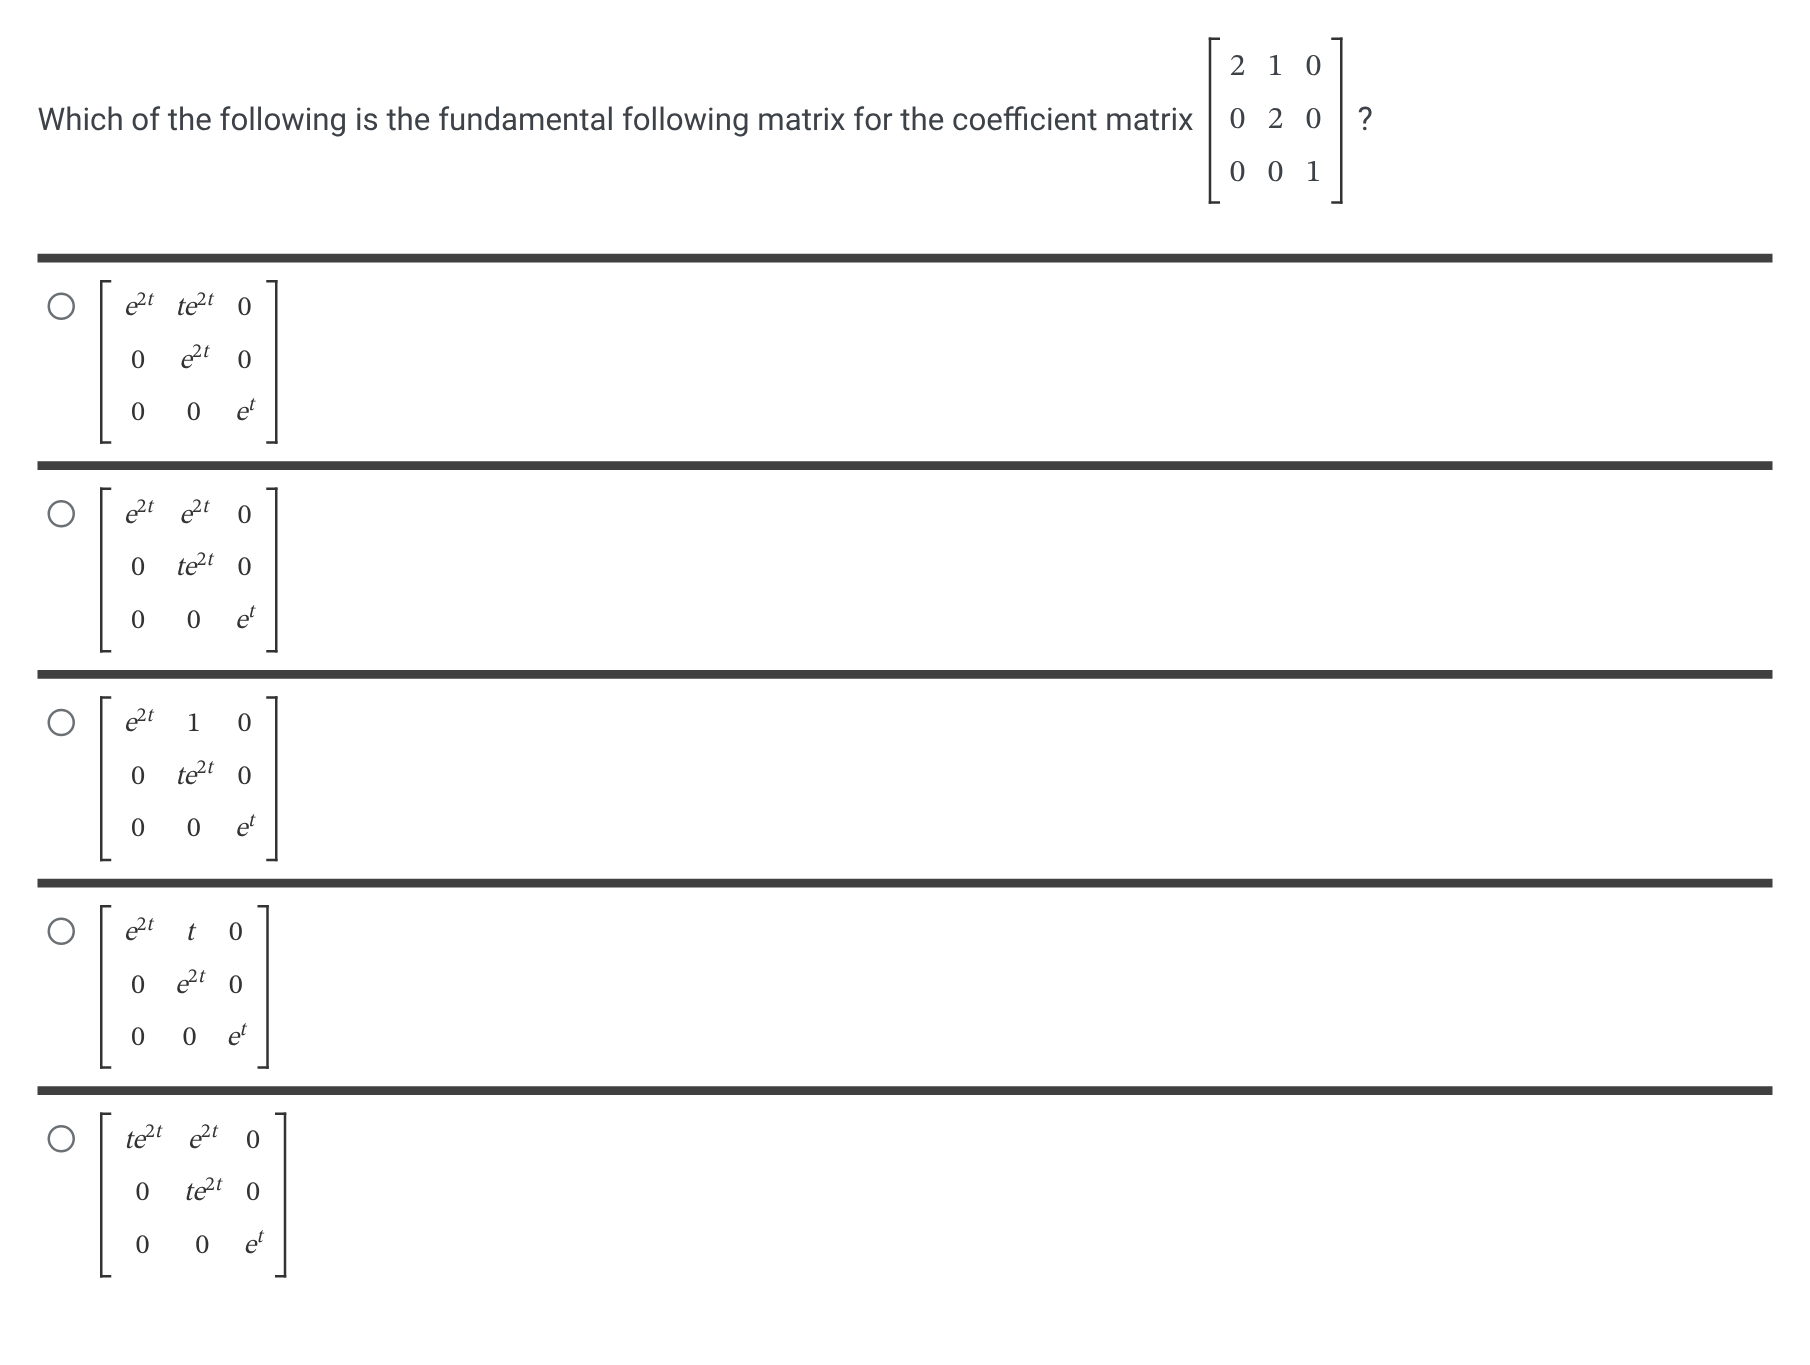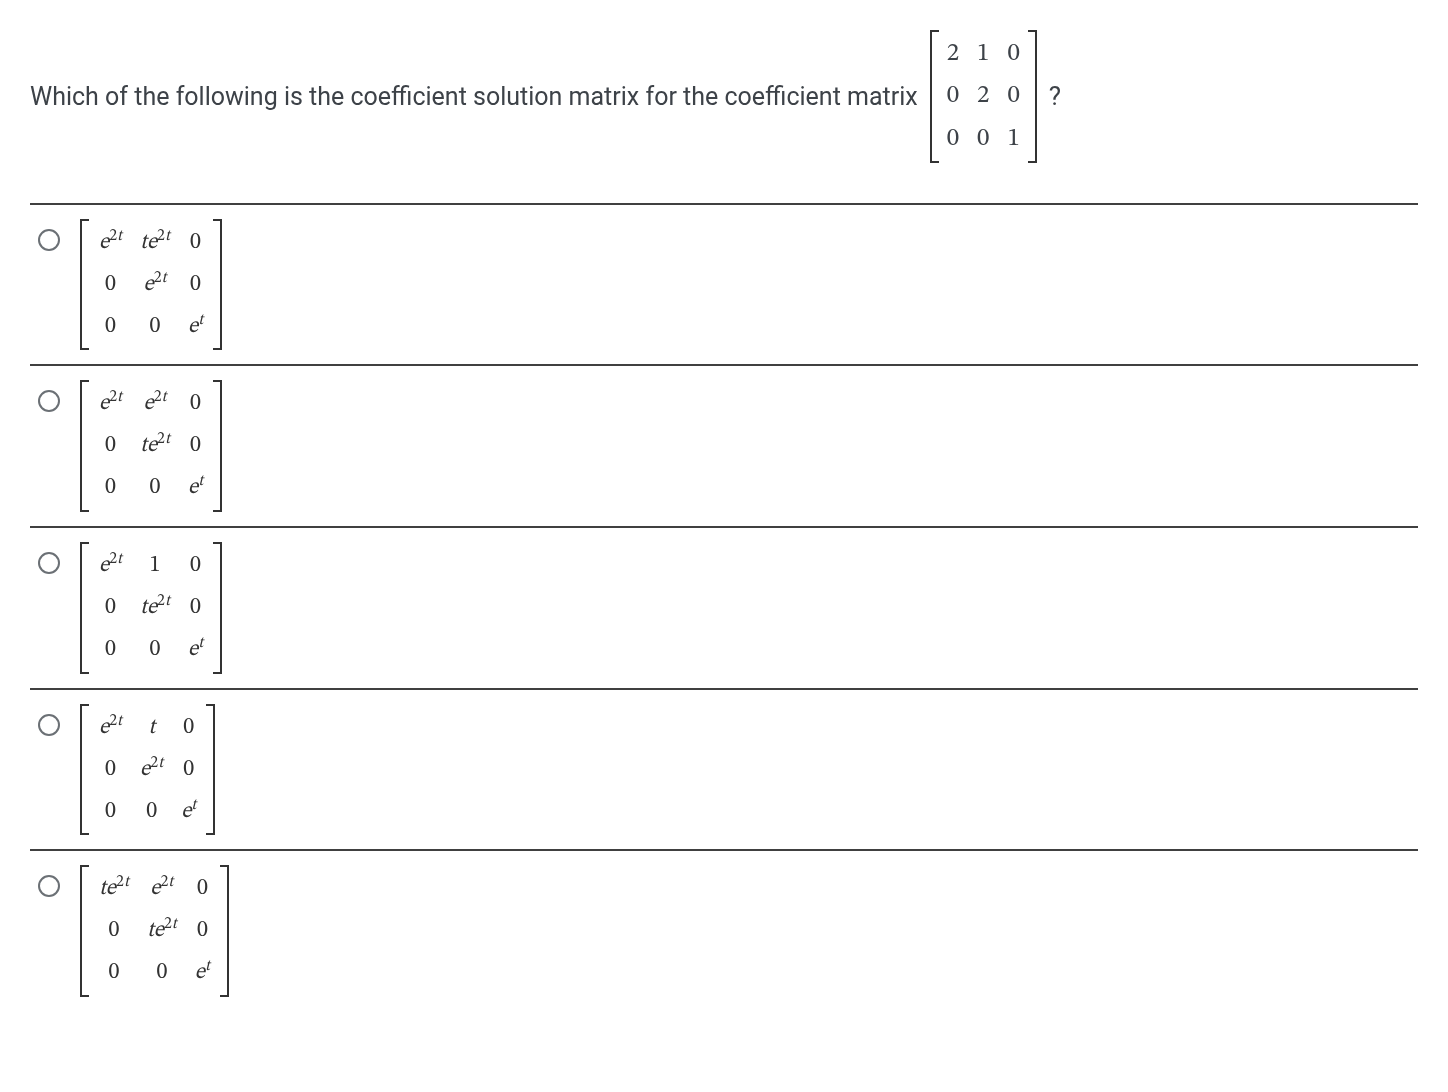--- a/index.html
+++ b/index.html
@@ -67,21 +67,21 @@
       column-gap: 18px;
     }
     .options {
       margin-top: 8px;
     }
     .option-row {
       display: flex;
       align-items: flex-start;
       gap: 20px;
       padding: 14px 8px 14px 8px;
-      border-top: 2px solid #404040;
+      border-top: 7px solid #404040;
     }
     .radio {
       width: 22px;
       height: 22px;
       min-width: 22px;
       border: 2px solid #6b7075;
       border-radius: 50%;
       margin-top: 10px;
       cursor: pointer;
       background: #fff;
@@ -103,21 +103,21 @@
       line-height: 0;
     }
     .it {
       font-style: italic;
     }
   </style>
 </head>
 <body>
 
 <div class="question-row">
-  <span class="question-text">Which of the following is the coefficient solution matrix for the coefficient matrix</span>
+  <span class="question-text">Which of the following is the fundamental following matrix for the coefficient matrix</span>
   <span class="math matrix-wrap">
     <span class="bracket left"></span>
     <span class="matrix-grid tight">
       <span>2</span>
       <span>1</span>
       <span>0</span>
       <span>0</span>
       <span>2</span>
       <span>0</span>
       <span>0</span>

